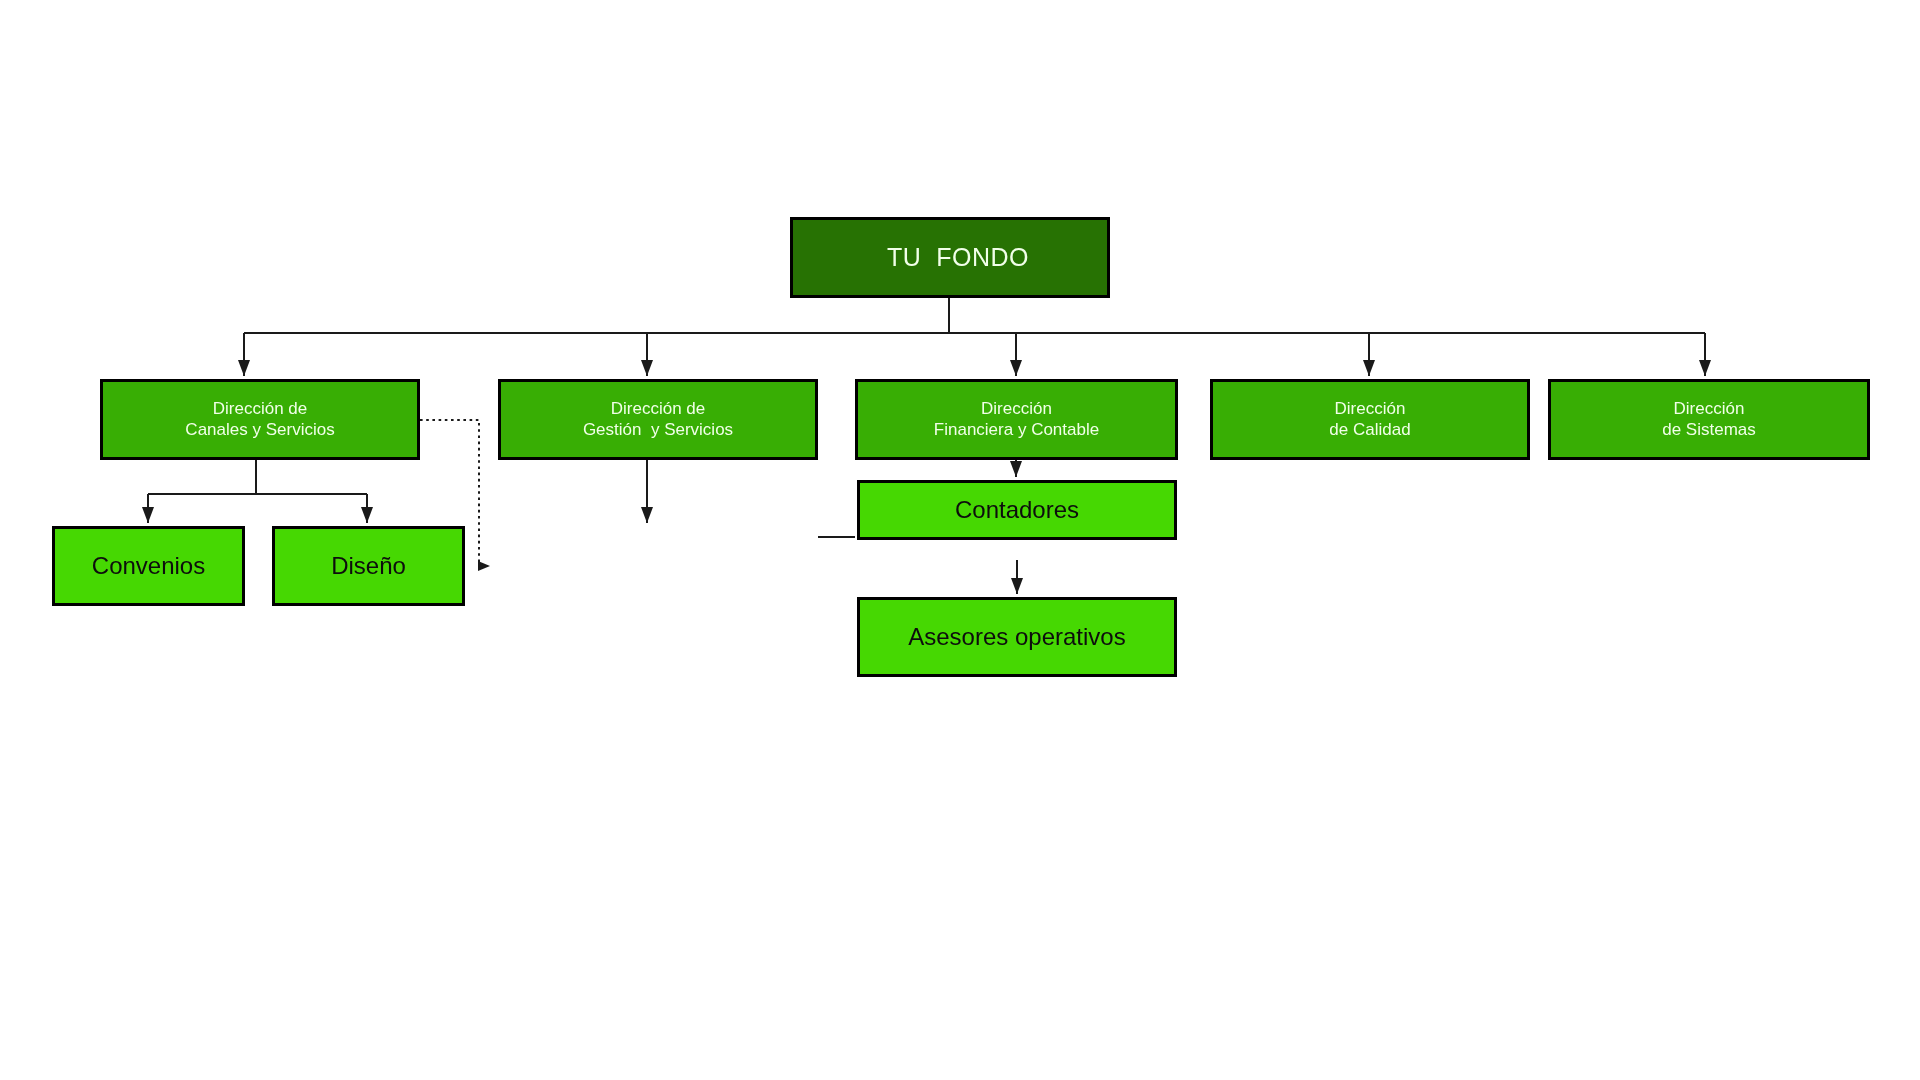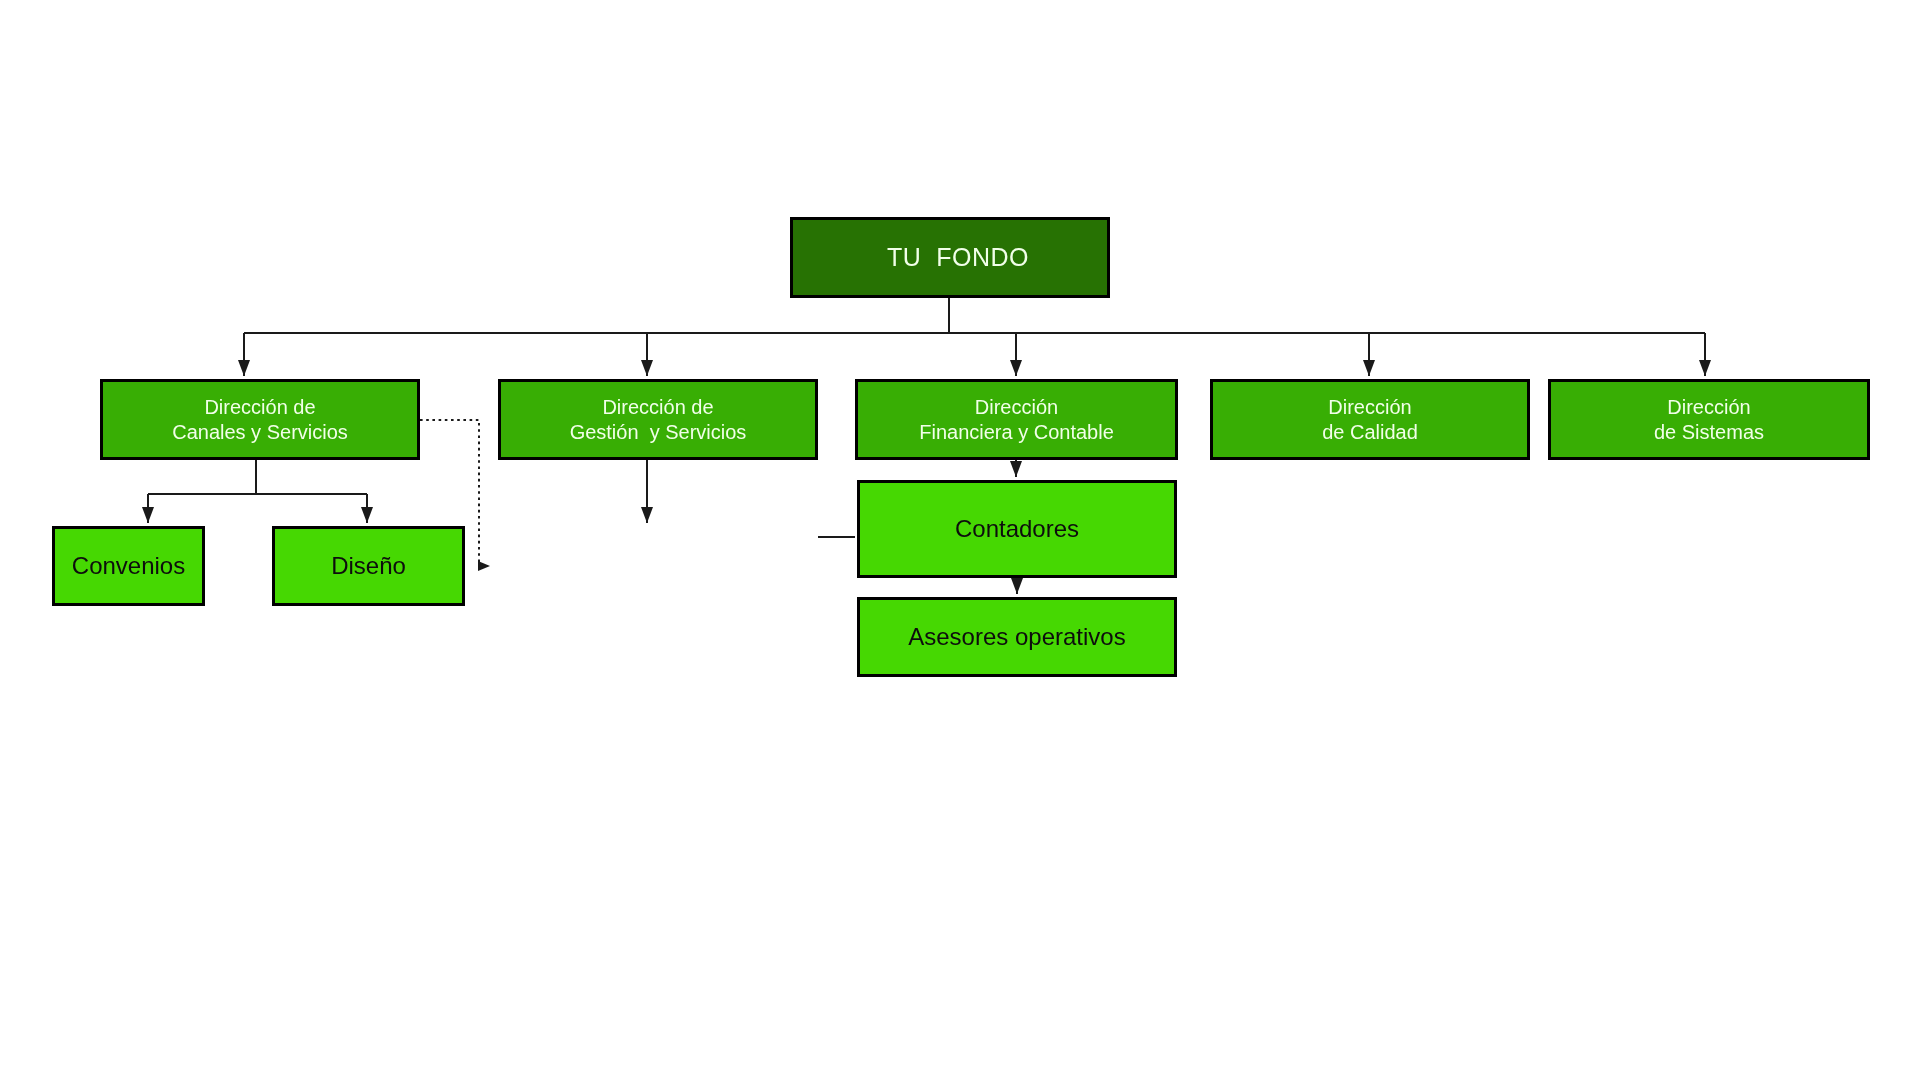--- a/index.html
+++ b/index.html
@@ -57,21 +57,21 @@
   }
   .node.root {
     background: var(--color-root-fill);
     color: var(--color-root-text);
     font-size: 25px;
     letter-spacing: 0.5px;
   }
   .node.branch {
     background: var(--color-branch-fill);
     color: var(--color-branch-text);
-    font-size: 20px;
+    font-size: 17px;
   }
   .node.leaf {
     background: var(--color-leaf-fill);
     color: var(--color-leaf-text);
     font-size: 24px;
   }
 </style>
 </head>
 <body>
 
@@ -129,26 +129,26 @@
   </div>
   <div class="node branch" style="left:1210px; top:379px; width:320px; height:81px;">
     <span class="node-label">Dirección
 de Calidad</span>
   </div>
   <div class="node branch" style="left:1548px; top:379px; width:322px; height:81px;">
     <span class="node-label">Dirección
 de Sistemas</span>
   </div>
 
-  <div class="node leaf" style="left:52px; top:526px; width:153px; height:80px;">
+  <div class="node leaf" style="left:52px; top:526px; width:193px; height:80px;">
     <span class="node-label">Convenios</span>
   </div>
   <div class="node leaf" style="left:272px; top:526px; width:193px; height:80px;">
     <span class="node-label">Diseño</span>
   </div>
-  <div class="node leaf" style="left:857px; top:480px; width:320px; height:98px;">
+  <div class="node leaf" style="left:857px; top:480px; width:320px; height:60px;">
     <span class="node-label">Contadores</span>
   </div>
   <div class="node leaf" style="left:857px; top:597px; width:320px; height:80px;justify-content:center;">
     <span class="node-label">Asesores operativos</span>
   </div>
 
 </div>
 
 </body></html>

